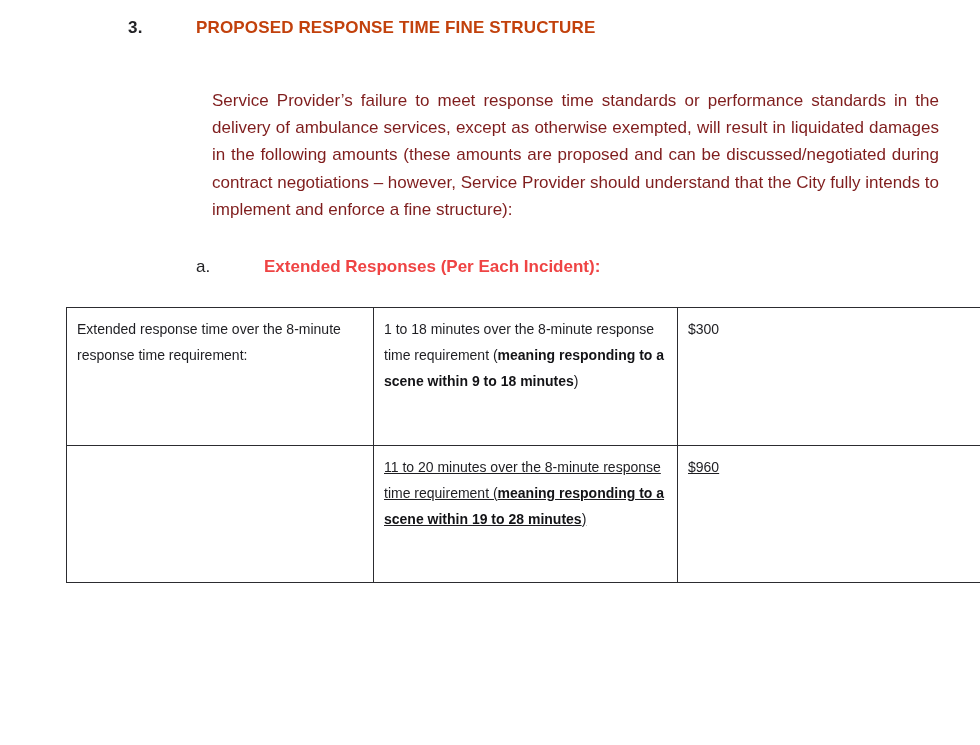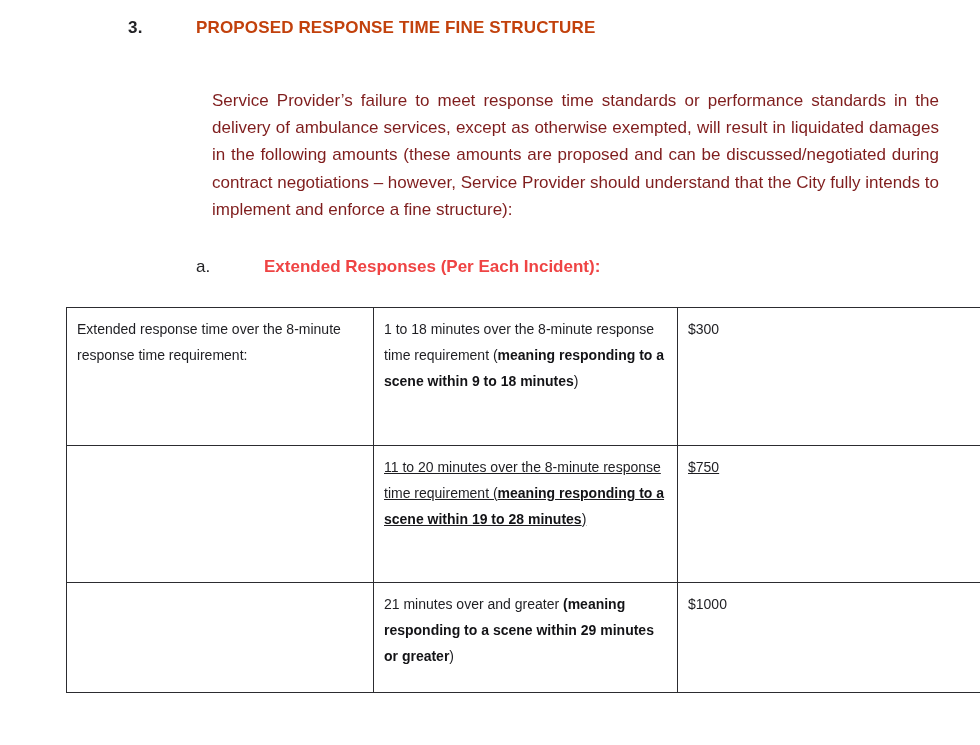--- a/index.html
+++ b/index.html
@@ -138,24 +138,19 @@
     <tbody>
       <tr class="row-one">
         <td class="col-criteria">Extended response time over the 8-minute response time requirement:</td>
         <td class="col-detail cell-text"><span>1 to 18 minutes over the 8-minute response time requirement (</span><b>meaning responding to a scene within 9 to 18 minutes</b><span>)</span></td>
         <td class="col-amount amount-text">$300</td>
       </tr>
 
       <tr class="row-two">
         <td class="col-criteria"></td>
         <td class="col-detail cell-text"><span>11 to 20 minutes over the 8-minute response time requirement (</span><b>meaning responding to a scene within 19 to 28 minutes</b><span>)</span></td>
-        <td class="col-amount amount-text">$750</td>
+        <td class="col-amount amount-text">$960</td>
       </tr>
 
-      <tr class="row-three">
-        <td class="col-criteria"></td>
-        <td class="col-detail cell-text"><span>21 minutes over and greater </span><b>(meaning responding to a scene within 29 minutes or greater</b><span>)</span></td>
-        <td class="col-amount amount-text">$1000</td>
-      </tr>
     </tbody>
   </table>
 
 </div>
 
 </body></html>

